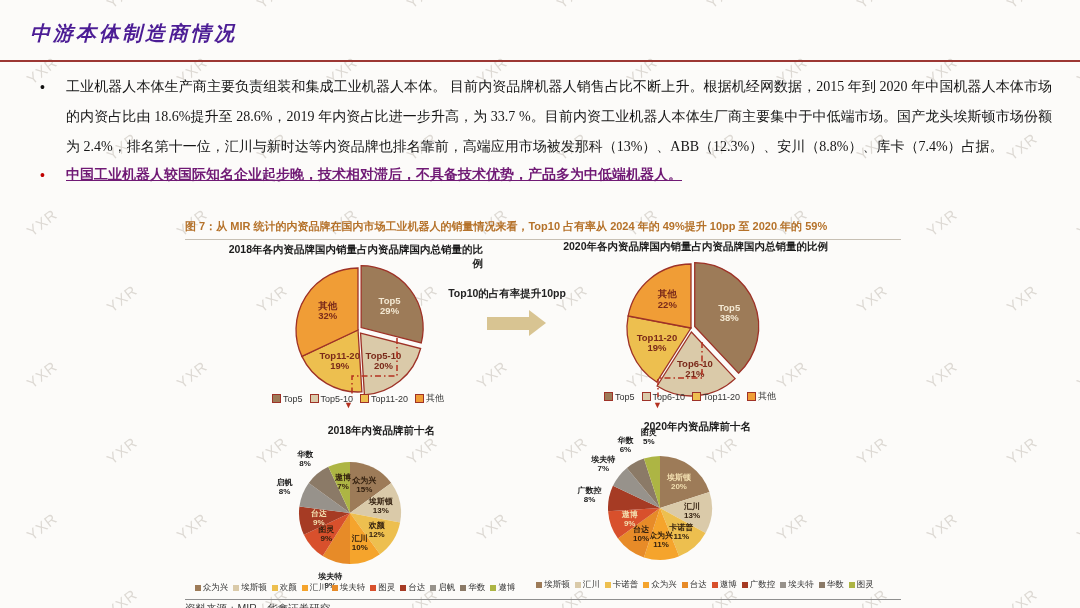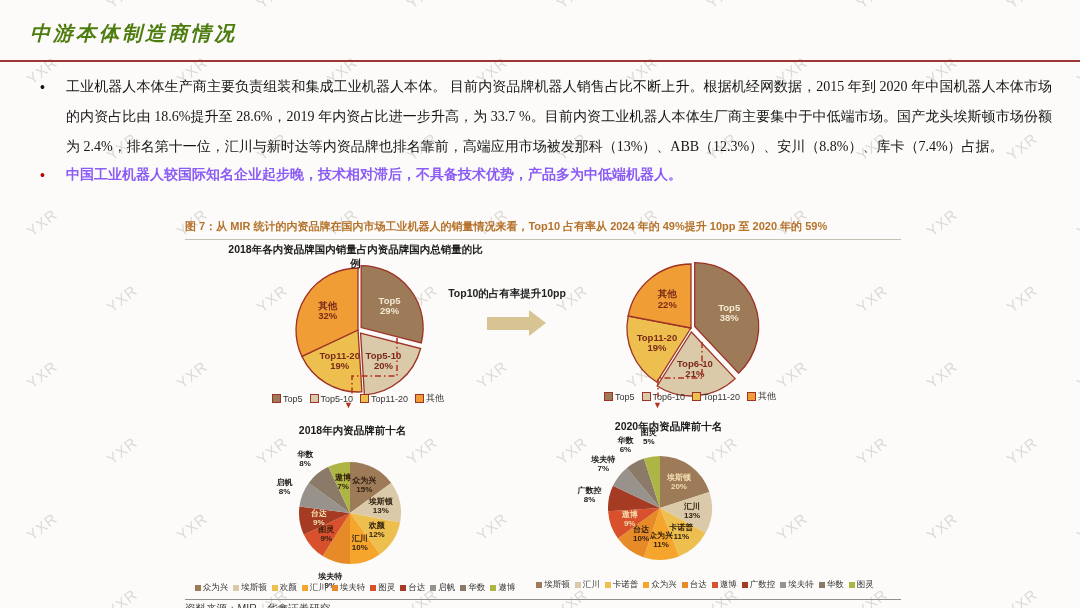--- a/index.html
+++ b/index.html
@@ -3,33 +3,33 @@
 <meta charset="utf-8">
 <style>
   html,body{margin:0;padding:0;background:#e9e9e9;}
   .slide{position:relative;width:1080px;height:608px;background:#fcfbf9;overflow:hidden;
          font-family:"Liberation Sans","DejaVu Sans",sans-serif;}
   .wm{position:absolute;inset:0;z-index:0;pointer-events:none;}
   .wm span{position:absolute;font-size:15px;letter-spacing:1px;color:rgba(150,139,126,.30);
            transform:rotate(-38deg);}
   .page-title{position:absolute;left:30px;top:20px;z-index:2;
               font-family:"Liberation Serif","DejaVu Serif",serif;
-              font-size:20px;font-weight:bold;font-style:italic;color:#4d7c0f;letter-spacing:3px;}
+              font-size:20px;font-weight:bold;font-style:italic;color:#4c1d95;letter-spacing:3px;}
   .title-rule{position:absolute;left:0;top:60px;width:1080px;height:2px;background:#9c3733;z-index:2;}
   .bullets{position:absolute;left:40px;top:72px;width:1012px;z-index:2;}
   .bullet{display:flex;}
   .bullet .dot{width:26px;font-size:14px;line-height:30px;color:#111;}
   .bullet .txt{flex:1;font-family:"Liberation Serif","DejaVu Serif",serif;font-size:14px;
                line-height:30px;text-align:justify;color:#161616;}
   .bullet.red .dot{color:#c00000;line-height:26px;}
-  .bullet.red .txt{color:#8b5cf6;font-weight:bold;line-height:26px;}
+  .bullet.red .txt{color:#701a75;font-weight:bold;line-height:26px;text-decoration:underline;}
   .fig-caption{position:absolute;left:185px;top:219px;width:716px;z-index:2;
                font-size:11px;font-weight:bold;color:#b5722a;padding-bottom:5px;
                border-bottom:1px solid #c7c0b4;}
-  .chart-title{position:absolute;z-index:2;font-size:10.5px;font-weight:bold;color:#1c1c1c;text-align:center;}
+  .chart-title{position:absolute;z-index:2;font-size:10.5px;font-weight:bold;color:#1c1c1c;text-align:right;}
   #t0{left:228px;top:243px;width:255px;}
   #t1{left:563px;top:240px;width:265px;}
   #t2{left:270px;top:424px;width:165px;}
   #t3{left:586px;top:420px;width:165px;}
   .pie{position:absolute;z-index:1;}
   #pie0{left:273px;top:245px;}
   #pie1{left:606px;top:242px;}
   #pie2{left:230px;top:433px;}
   #pie3{left:540px;top:428px;}
   .legend{position:absolute;z-index:2;display:flex;justify-content:center;gap:7px;white-space:nowrap;}
@@ -139,20 +139,21 @@
     </div>
     <div class="bullet red">
       <span class="dot">•</span>
       <span class="txt">中国工业机器人较国际知名企业起步晚，技术相对滞后，不具备技术优势，产品多为中低端机器人。</span>
     </div>
   </div>
 
   <div class="fig-caption">图 7：从 MIR 统计的内资品牌在国内市场工业机器人的销量情况来看，Top10 占有率从 2024 年的 49%提升 10pp 至 2020 年的 59%</div>
 
   <div class="chart-title" id="t0">2018年各内资品牌国内销量占内资品牌国内总销量的比例</div>
+  <div class="chart-title" id="t1">2020年各内资品牌国内销量占内资品牌国内总销量的比例</div>
   <div class="chart-title" id="t2">2018年内资品牌前十名</div>
   <div class="chart-title" id="t3">2020年内资品牌前十名</div>
 
   <div class="pie" id="pie0"><svg width="170" height="170">
         <path d="M88.16062004950277,82.5483717853881 L88.16062004950277,20.5483717853881 A62,62 0 0 1 148.2127760394779,97.9671447896091 Z" fill="#9d7b58" stroke="#9e3227" stroke-width="1.3"></path>
         <text x="116.5745942945326" y="58.50823413602706" text-anchor="middle" font-size="9.5" font-weight="bold" fill="#f3e8d2"><tspan x="116.5745942945326">Top5</tspan><tspan x="116.5745942945326" dy="10.5">29%</tspan></text>
         <path d="M87.54969595899476,88.08205297110315 L147.60185194896988,103.50082597532415 A62,62 0 0 1 91.4427081698122,149.959710133656 Z" fill="#dacaa9" stroke="#9e3227" stroke-width="1.3"></path>
         <text x="110.47146263035765" y="113.78970918132053" text-anchor="middle" font-size="9.5" font-weight="bold" fill="#7a2a1a"><tspan x="110.47146263035765">Top5-10</tspan><tspan x="110.47146263035765" dy="10.5">20%</tspan></text>
         <path d="M85,85 L88.89301221081745,146.87765716255285 A62,62 0 0 1 28.900722747106798,111.39831607703452 Z" fill="#edbf4f" stroke="#9e3227" stroke-width="1.3"></path>
         <text x="66.69487068961664" y="113.9522832910618" text-anchor="middle" font-size="9.5" font-weight="bold" fill="#7a2a1a"><tspan x="66.69487068961664">Top11-20</tspan><tspan x="66.69487068961664" dy="10.5">19%</tspan></text>

